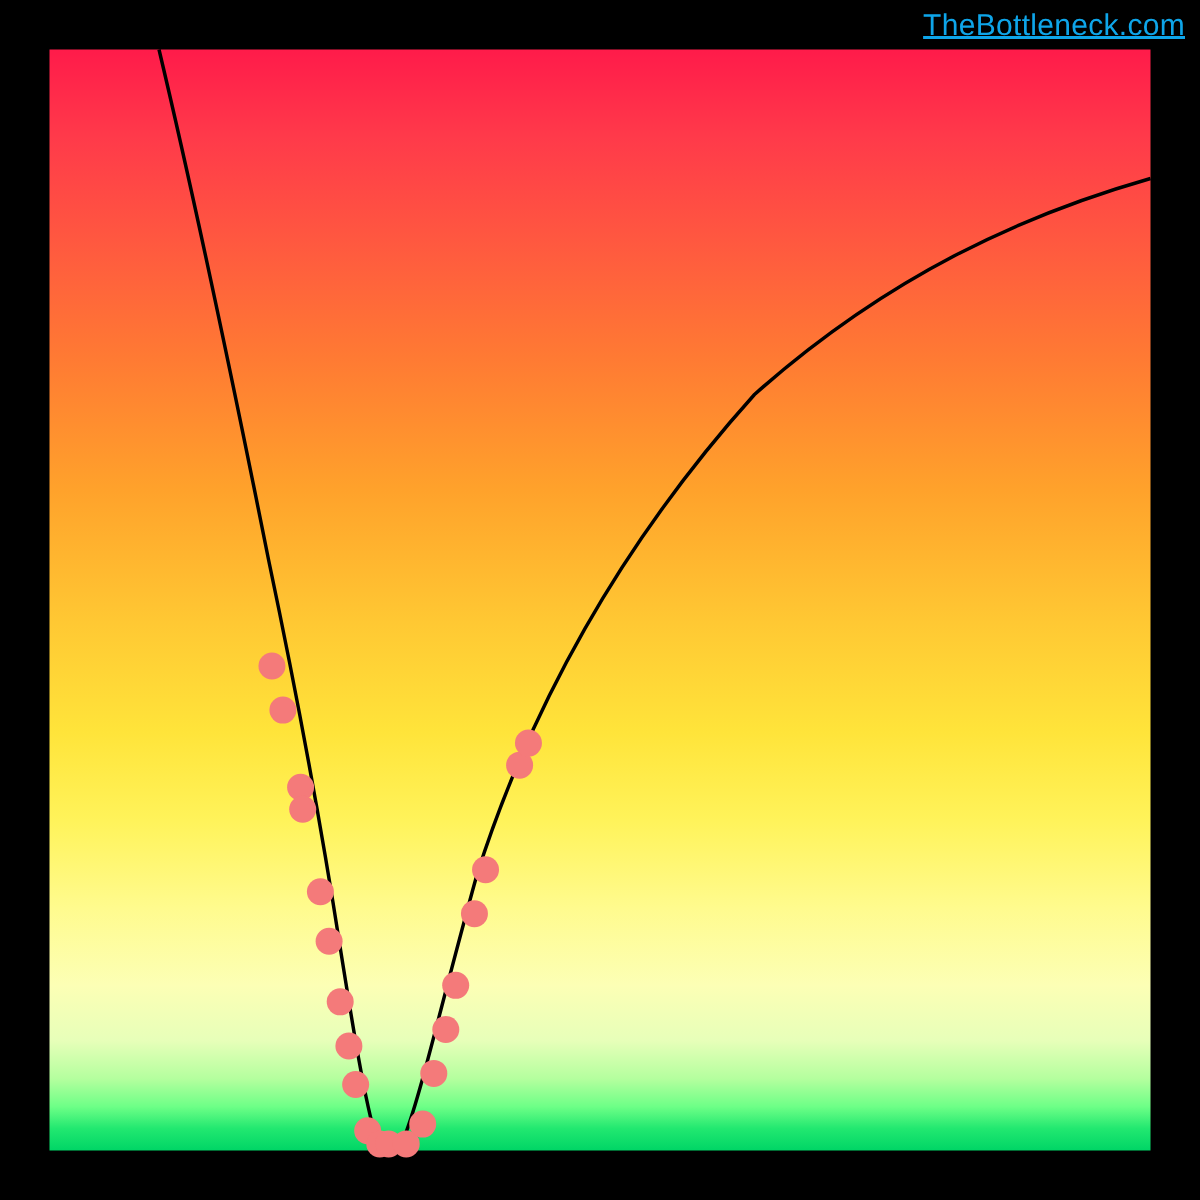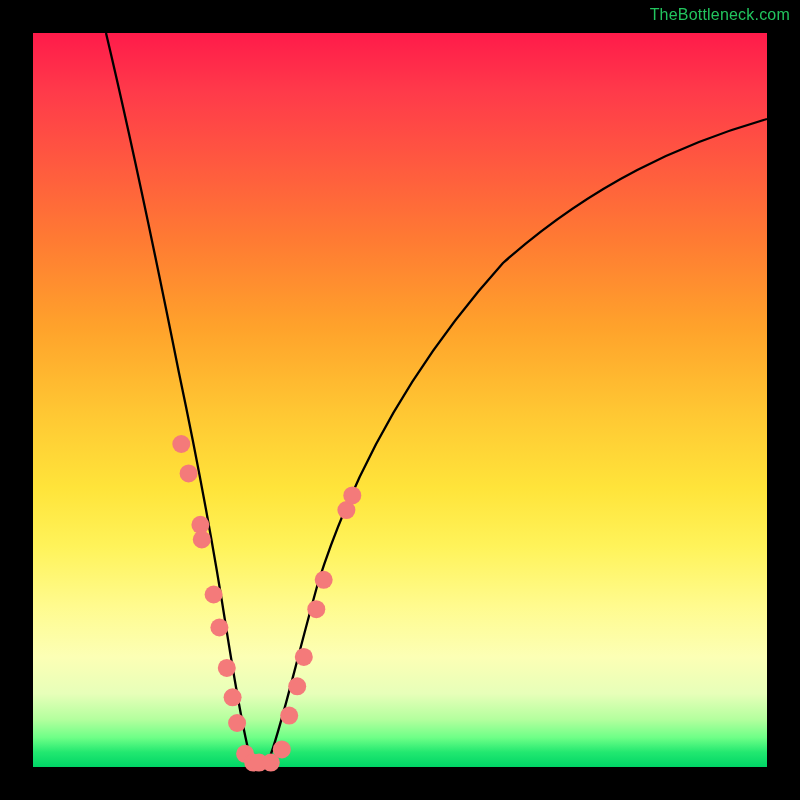--- a/index.html
+++ b/index.html
@@ -39,25 +39,26 @@
       #b4ff9e 93.5%,
       #6eff87 96%,
       #22e870 98%,
       #00d566 100%
     );
   }
   .watermark {
     position: absolute;
     top: 6px;
     right: 10px;
-    color: #22c55e;
-    font-size: 16px;
+    color: #0ea5e9;
+    font-size: 20px;
     font-weight: 500;
     letter-spacing: 0.2px;
     user-select: none;
+    text-decoration: underline;
   }
   svg.curve {
     position: absolute;
     left: 0;
     top: 0;
     width: 734px;
     height: 734px;
     overflow: visible;
   }
 </style>

